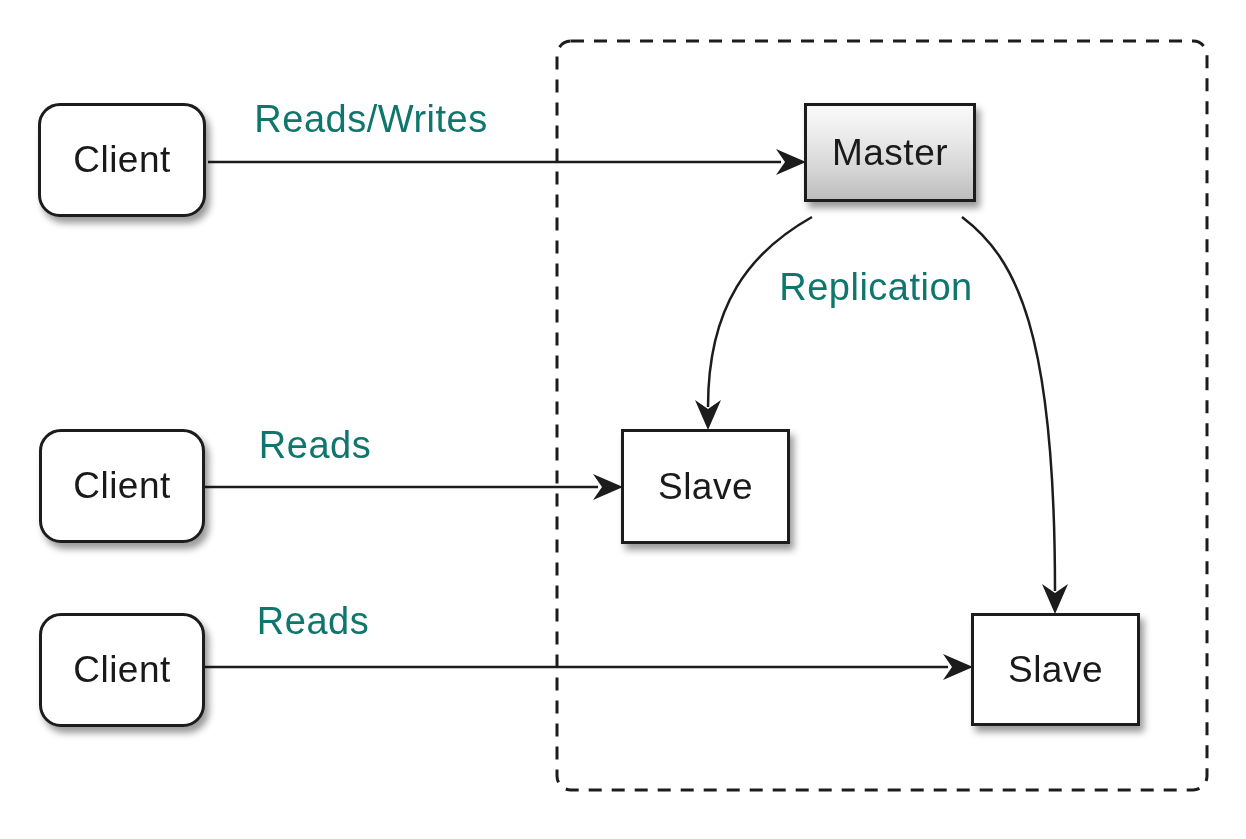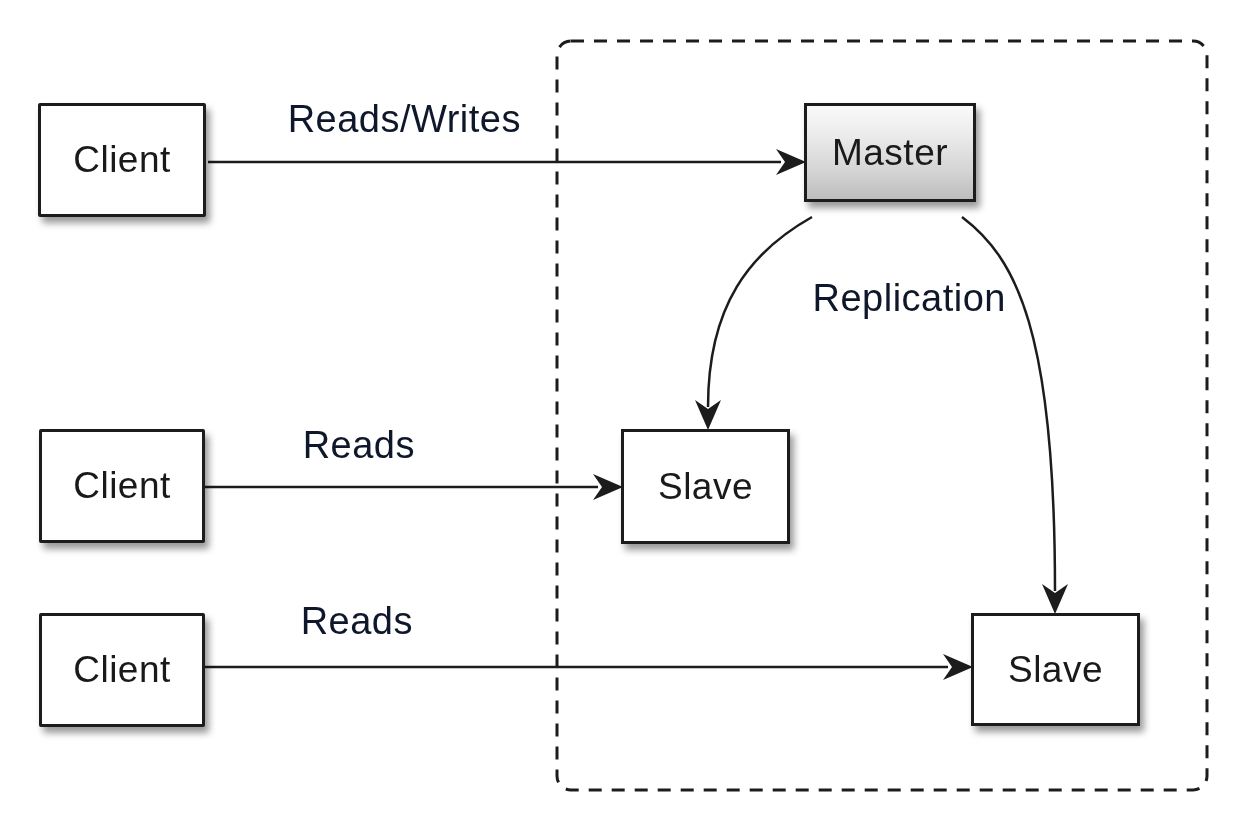--- a/index.html
+++ b/index.html
@@ -31,47 +31,47 @@
     justify-content: center;
     box-sizing: border-box;
     background: #ffffff;
     border: 3px solid #1c1c1c;
     color: #1a1a1a;
     font-size: 37px;
     letter-spacing: 0.5px;
     box-shadow: 4px 6px 7px rgba(0,0,0,0.40);
   }
   .node.client {
-    border-radius: 2px;
+    border-radius: 22px;
     border-width: 3.5px;
   }
   .node.master {
     background: linear-gradient(180deg, #fafafa 0%, #ececec 30%, #d4d4d4 70%, #bdbdbd 100%);
   }
   #client1 { left: 38px;  top: 103px; width: 168px; height: 114px; }
   #client2 { left: 39px;  top: 429px; width: 166px; height: 114px; }
   #client3 { left: 39px;  top: 613px; width: 166px; height: 114px; }
   #master  { left: 804px; top: 103px; width: 172px; height: 99px; }
   #slave1  { left: 621px; top: 429px; width: 169px; height: 115px; }
   #slave2  { left: 971px; top: 613px; width: 169px; height: 113px; }
 
   .edge-label {
     position: absolute;
     z-index: 2;
-    color: #0f172a;
+    color: #0f766e;
     font-size: 38px;
     letter-spacing: 0.5px;
-    text-align: right;
+    text-align: center;
     line-height: 42px;
     white-space: nowrap;
   }
   #label-reads-writes { left: 221px; top: 98px;  width: 300px; }
   #label-reads-mid    { left: 215px; top: 424px; width: 200px; }
   #label-reads-bottom { left: 213px; top: 600px; width: 200px; }
-  #label-replication  { left: 746px; top: 266px; width: 260px; margin-top: 11px; }
+  #label-replication  { left: 746px; top: 266px; width: 260px; }
 </style>
 </head>
 <body>
 
 <div id="canvas">
 
   <svg id="arrow-layer" viewBox="0 0 1246 839" xmlns="http://www.w3.org/2000/svg">
 
     <rect x="557" y="41" width="650" height="749" rx="14" fill="none" stroke="#1c1c1c" stroke-width="3" stroke-dasharray="13 10" stroke-linecap="butt"></rect>
 

